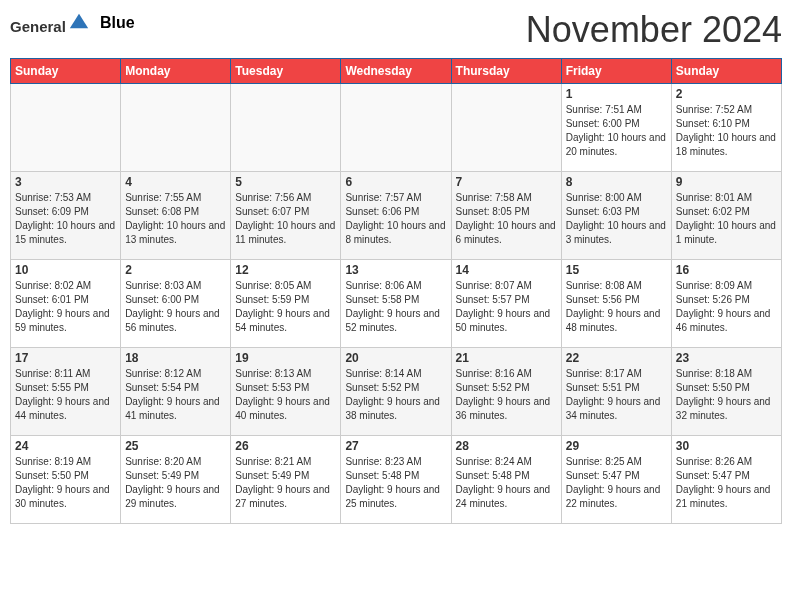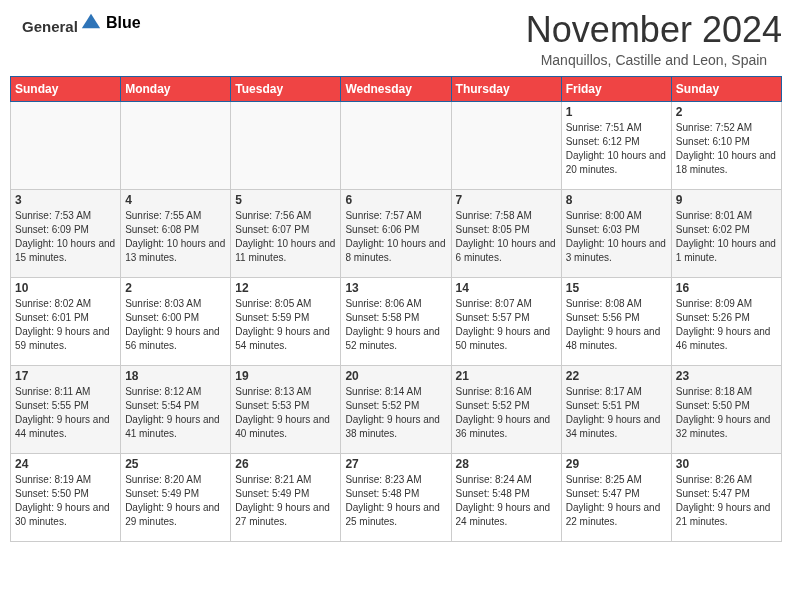--- a/index.html
+++ b/index.html
@@ -12,40 +12,39 @@
     }
     .header {
       display: flex;
       align-items: flex-start;
       justify-content: space-between;
       margin-bottom: 8px;
     }
     .logo {
       display: flex;
       align-items: center;
-      gap: 8px;
-      margin-left: 12px;
+      gap: 14px;
     }
     .logo-text-general {
       font-size: 15px;
       font-weight: bold;
       color: #333;
     }
     .logo-text-blue {
       font-size: 16px;
       font-weight: bold;
       color: #000000;
     }
     .logo-icon {
       width: 22px;
       height: 22px;
       margin-left: 2px;
     }
     .title-block {
-      text-align: center;
+      text-align: left;
     }
     .month-title {
       font-size: 36px;
       font-weight: 300;
       color: #333;
       line-height: 1.1;
     }
     .subtitle {
       font-size: 14px;
       color: #555;
@@ -105,21 +104,20 @@
       <span class="logo-text-general">General</span><svg class="logo-icon" viewBox="0 0 24 24">
           <polygon points="12,4 22,20 2,20" fill="#2e74b8"></polygon>
         </svg>
     </div>
     <div style="margin-left:-4px;">
       <span class="logo-text-blue">Blue</span>
     </div>
   </div>
   <div class="title-block">
     <div class="month-title">November 2024</div>
-    <div class="subtitle">Manquillos, Castille and Leon, Spain</div>
   </div>
 </div>
 
 <table class="calendar">
   <thead>
     <tr>
     <th>Sunday</th>
         <th>Monday</th>
         <th>Tuesday</th>
         <th>Wednesday</th>
@@ -131,21 +129,21 @@
   <tbody id="calendar-body">
   <tr>
         <td class="empty-cell"></td>
         <td class="empty-cell"></td>
         <td class="empty-cell"></td>
         <td class="empty-cell"></td>
         <td class="empty-cell"></td>
         <td>
           <span class="day-num">1</span>
           <div class="day-info">Sunrise: 7:51 AM
-Sunset: 6:12 PM
+Sunset: 6:00 PM
 Daylight: 10 hours and 20 minutes.</div>
         </td>
         <td>
           <span class="day-num">2</span>
           <div class="day-info">Sunrise: 7:52 AM
 Sunset: 6:10 PM
 Daylight: 10 hours and 18 minutes.</div>
         </td>
       </tr>
       <tr>

